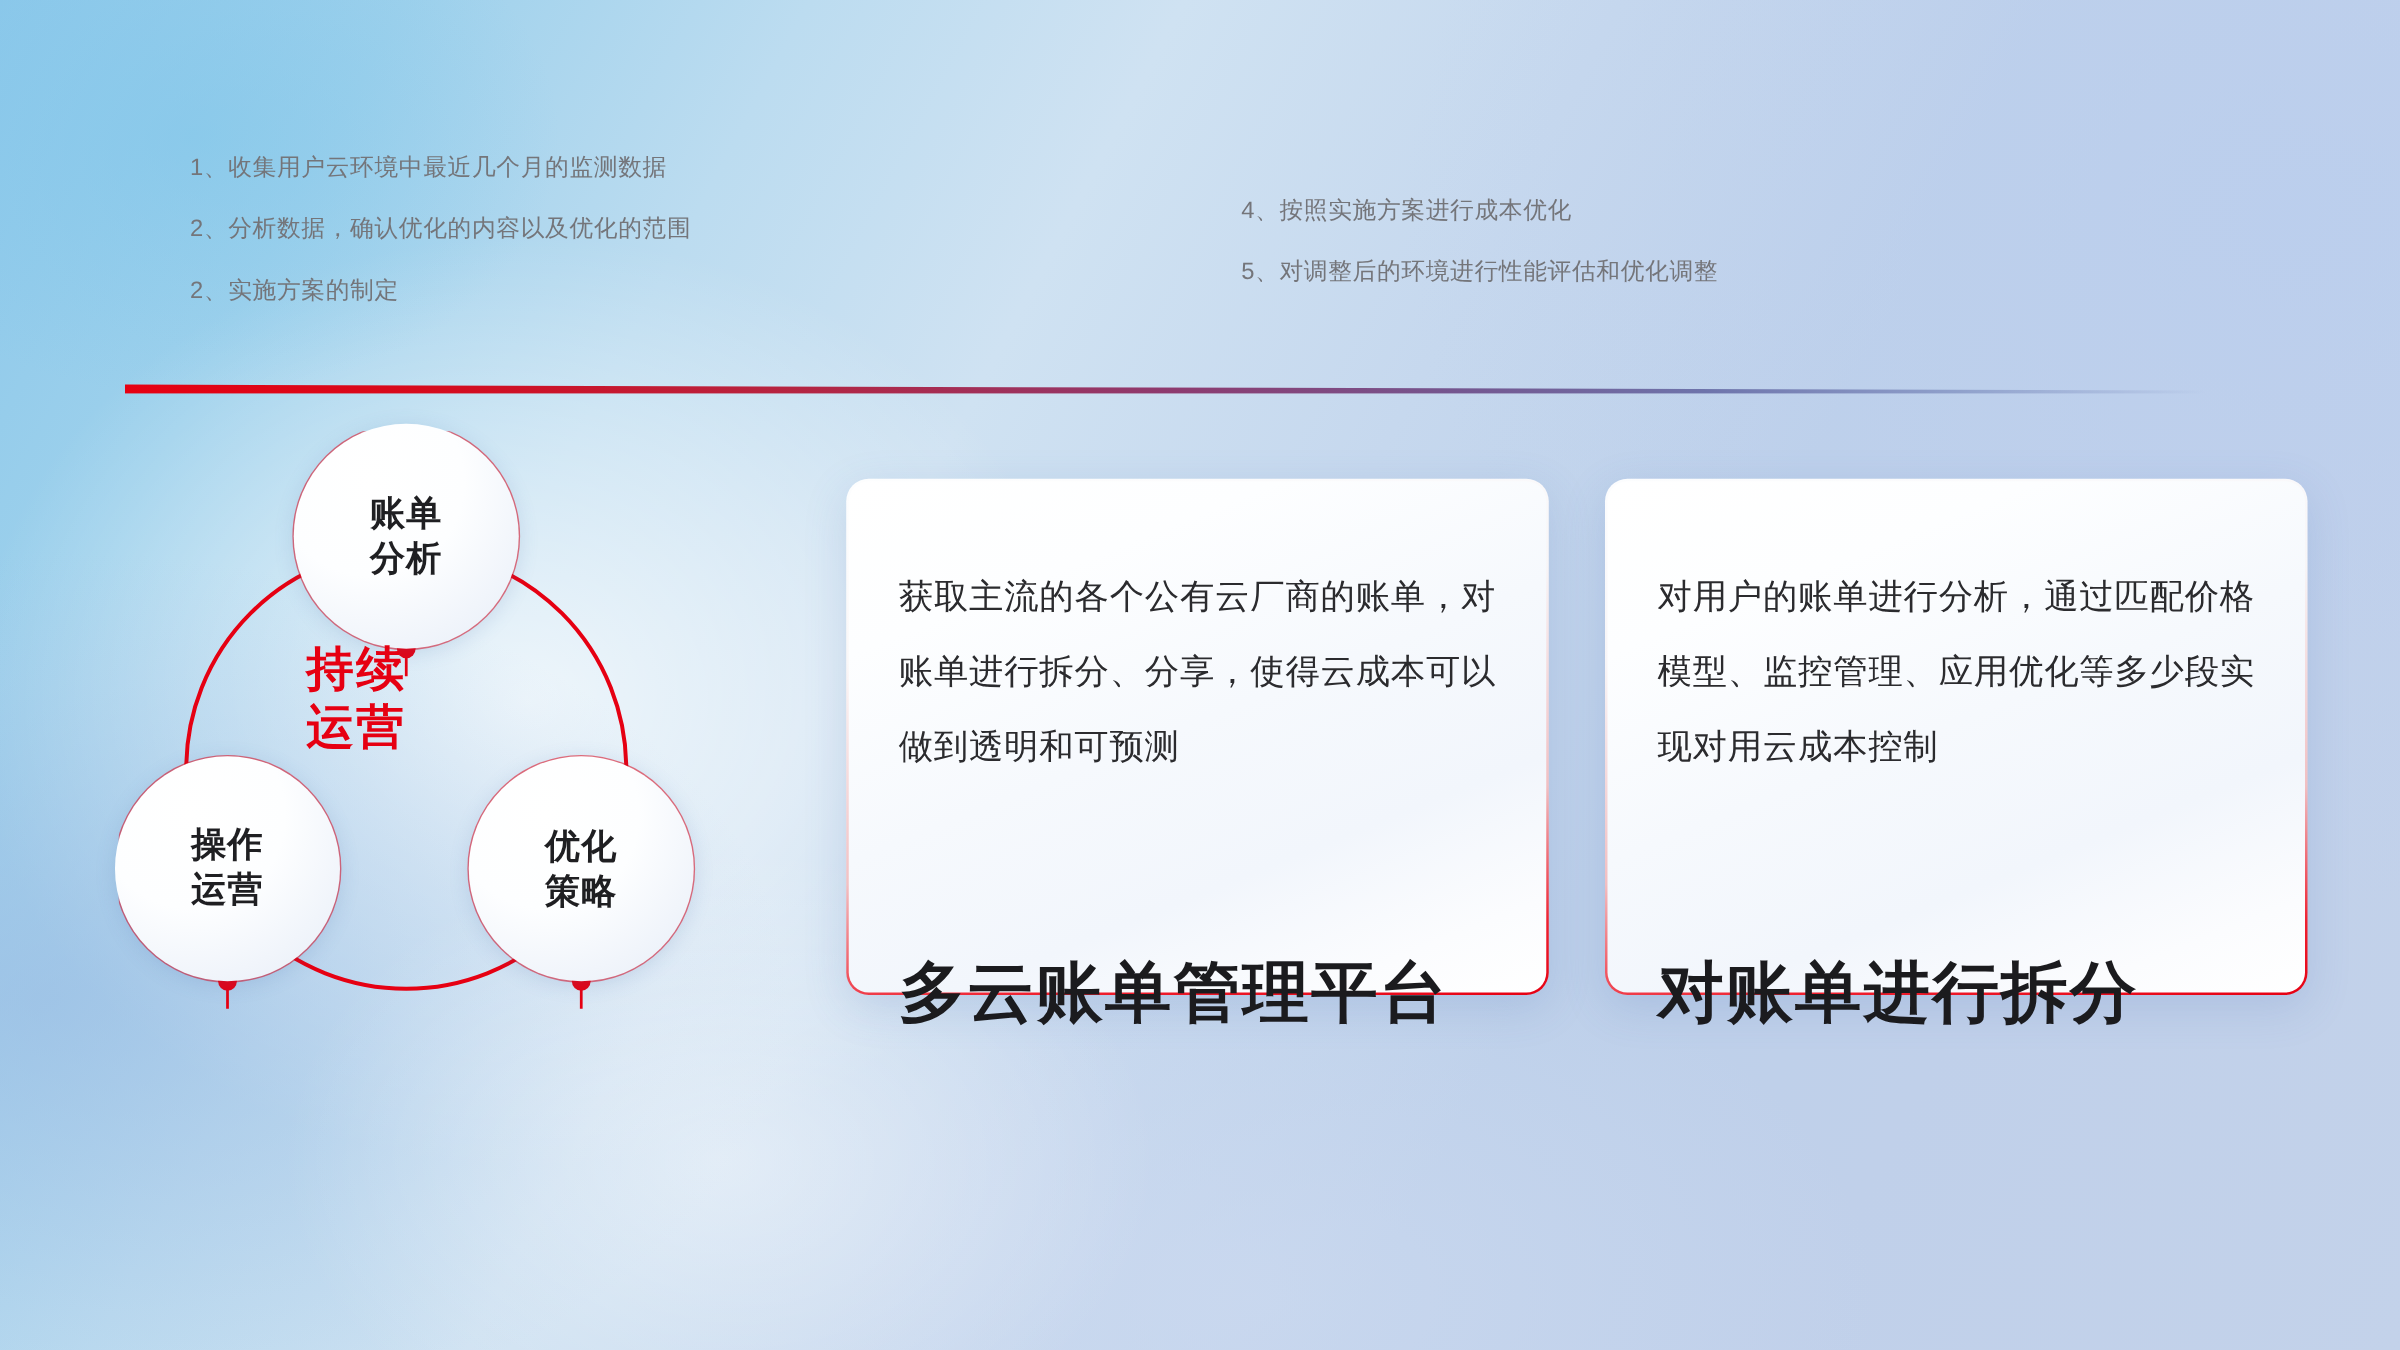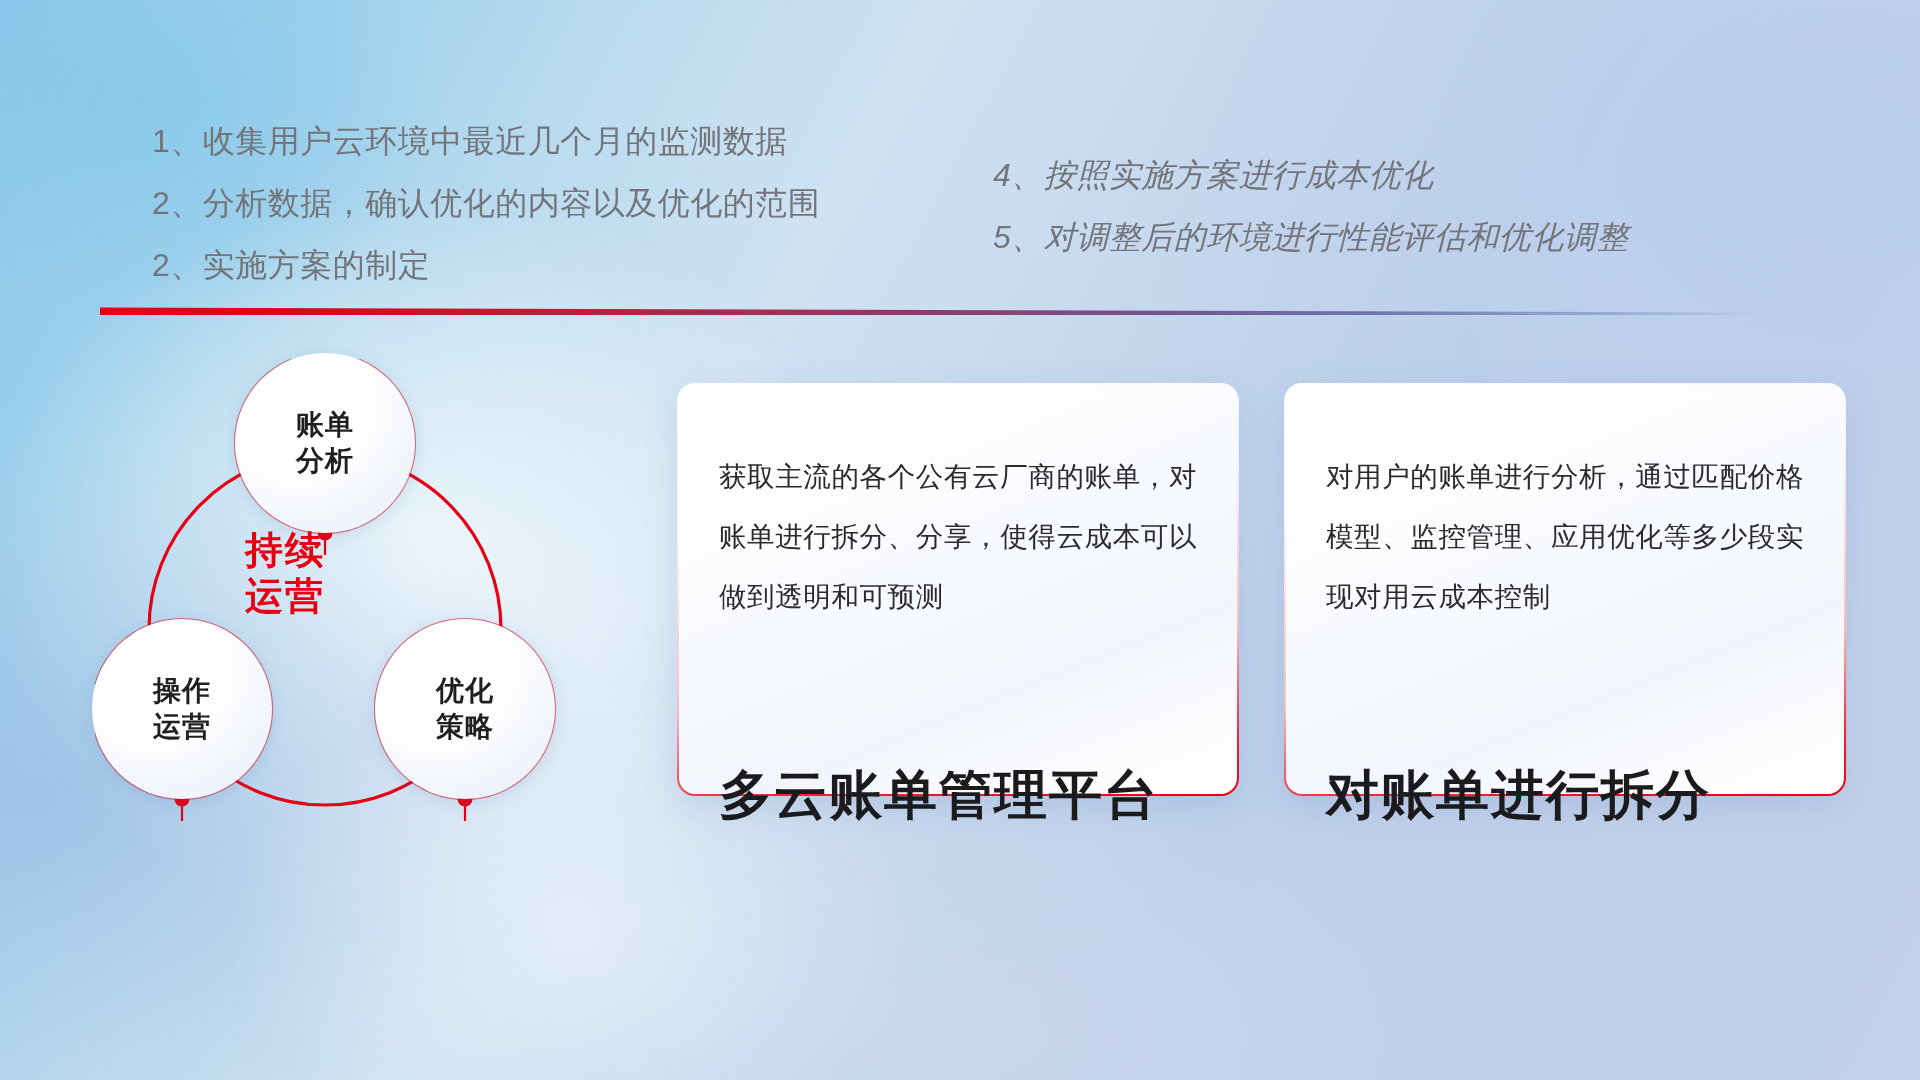--- a/index.html
+++ b/index.html
@@ -39,37 +39,37 @@
   }
   .bg-glow-6{
     background:radial-gradient(ellipse 500px 360px at 30% 86%,
        rgba(255,255,255,.45) 0%, rgba(255,255,255,0) 70%);
   }
 
   
   #stage{position:absolute;inset:0;z-index:2;}
 
   
-  .steps{position:absolute;color:#74757a;font-size:32px;letter-spacing:.5px;}
+  .steps{position:absolute;color:#74757a;font-size:19px;letter-spacing:.5px;}
   .steps .row{white-space:nowrap;line-height:1;margin-bottom:30px;}
   #steps-left{left:152px;top:125px;}
-  #steps-right{left:993px;top:159px;font-style:italic;}
+  #steps-right{left:993px;top:159px;}
 
   
   #divider{
     position:absolute;left:100px;top:306px;width:1665px;height:9px;
     clip-path:polygon(0 18%,100% 72%,100% 100%,0 100%);
     background:linear-gradient(90deg,
       #e60012 0%, #d70a1c 14%, #b52441 32%,
       #8e3a6e 50%, #74568f 64%, #6e74ab 76%,
       #8fa0cb 88%, rgba(180,198,230,0) 100%);
   }
 
   
-  #venn{position:absolute;left:95px;top:359px;width:560px;height:600px;}
+  #venn{position:absolute;left:95px;top:345px;width:560px;height:600px;}
   #venn svg{position:absolute;inset:0;}
   .bubble{
     position:absolute;border-radius:50%;
     background:radial-gradient(circle at 34% 26%,
        #ffffff 0%, #fdfeff 42%, #f1f5fb 72%, #e6edf7 100%);
     box-shadow:0 3px 16px rgba(70,110,170,.18);
     display:flex;flex-direction:column;align-items:center;justify-content:center;
     color:#1f1f22;font-weight:700;font-size:28px;line-height:1.3;
     letter-spacing:1px;text-align:center;
   }

